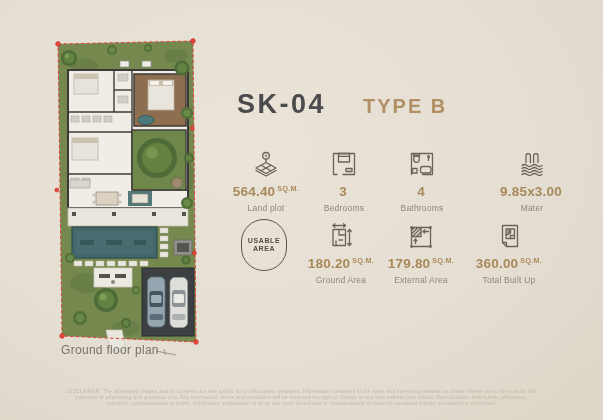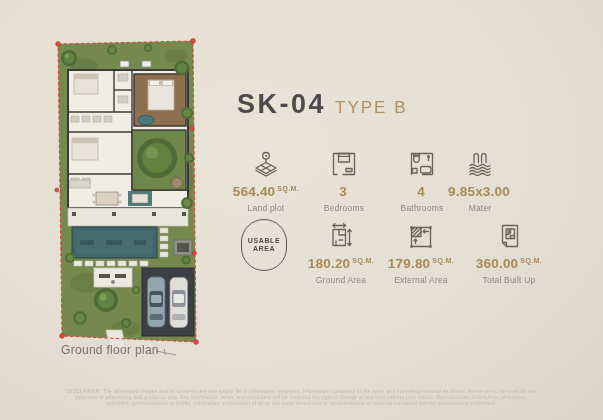--- a/index.html
+++ b/index.html
@@ -2,21 +2,21 @@
 <html><head>
 <meta charset="utf-8">
 <style>
   html,body{margin:0;padding:0;}
   body{width:603px;height:420px;overflow:hidden;font-family:"Liberation Sans","DejaVu Sans",sans-serif;}
   .page{position:relative;width:603px;height:420px;
     background:radial-gradient(ellipse at 40% 35%, #e9e3d8 0%, #e5ded3 55%, #ddd5c7 100%);}
   
   .title-row{position:absolute;left:237px;top:89px;display:flex;align-items:baseline;gap:9px;}
   .model{font-size:27px;font-weight:700;letter-spacing:2.5px;color:#4b4b4d;}
-  .typeb{font-size:17px;font-weight:400;letter-spacing:2px;color:#b29064;}
+  .typeb{font-size:20px;font-weight:700;letter-spacing:2px;color:#b29064;margin-left:28px;}
   
   .cell{position:absolute;width:96px;text-align:center;}
   .icon-box{height:34px;display:flex;align-items:flex-end;justify-content:center;}
   .val{margin-top:5px;font-size:13.5px;font-weight:700;color:#a8895a;letter-spacing:.2px;white-space:nowrap;}
   .unit{font-size:7px;font-weight:700;letter-spacing:.4px;vertical-align:5px;margin-left:2px;}
   .lbl{margin-top:4px;font-size:8.5px;color:#8d867c;letter-spacing:.2px;}
   .badge{position:absolute;left:241px;top:219px;width:46px;height:52px;border:1.5px solid #5a554d;
     border-radius:24px;display:flex;flex-direction:column;align-items:center;justify-content:center;
     font-size:7px;font-weight:700;letter-spacing:.6px;color:#514d46;line-height:8.5px;box-sizing:border-box;}
   
@@ -285,21 +285,21 @@
             <line x1="21.5" y1="8.6" x2="21.5" y2="11.5"></line>
         <rect x="13.5" y="17.5" width="10.5" height="6.5" rx="2.2"></rect>
         <rect x="5.5" y="19.5" width="4.5" height="4.5"></rect>
       </g>
         </svg>
     </div>
     <div class="val"><span>4</span><span class="unit"></span></div>
     <div class="lbl">Bathrooms</div>
   </div>
 
-  <div class="cell" style="left:432px;top:145px;">
+  <div class="cell" style="left:484px;top:145px;">
     <div class="icon-box">
       <svg width="30" height="30" viewBox="0 0 30 30">
           <g class="ic">
         <path d="M9,13.5 V6.8 a2.2,2.2 0 0 1 4.4,0 V13.5"></path>
         <path d="M16.6,13.5 V6.8 a2.2,2.2 0 0 1 4.4,0 V13.5"></path>
         <path d="M5,16.5 q2.5,-2 5,0 t5,0 t5,0 t5,0"></path>
         <path d="M5,19.5 q2.5,-2 5,0 t5,0 t5,0 t5,0"></path>
         <path d="M5,22.5 q2.5,-2 5,0 t5,0 t5,0 t5,0"></path>
         <path d="M5,25.5 q2.5,-2 5,0 t5,0 t5,0 t5,0"></path>
       </g>

